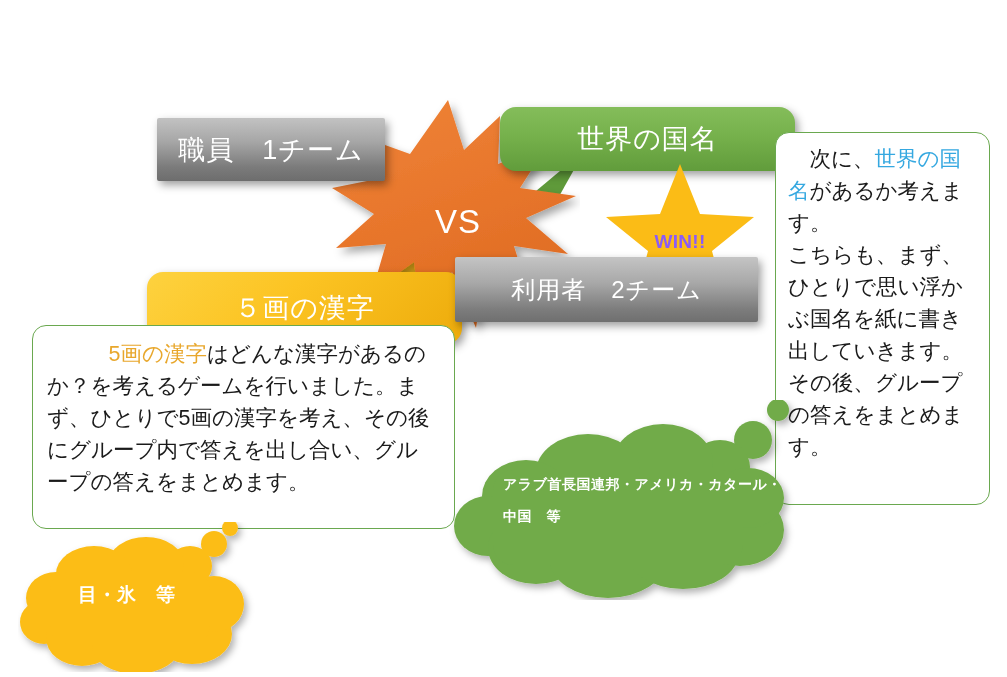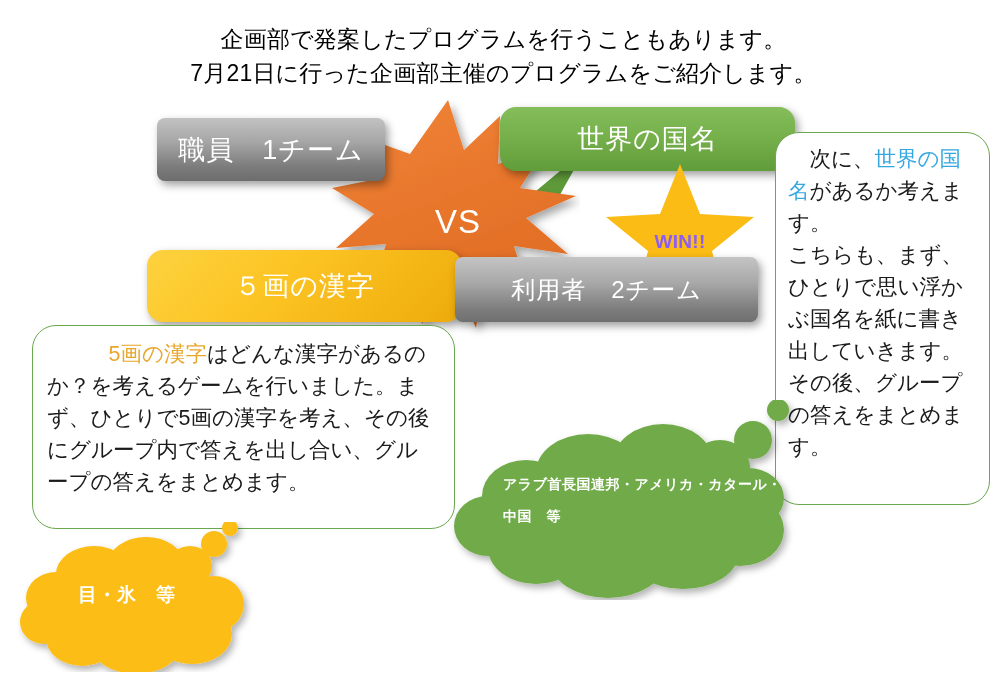--- a/index.html
+++ b/index.html
@@ -20,21 +20,21 @@
   .header div { white-space: nowrap; }
 
   
   .layer { position: absolute; }
 
   
   .rbox {
     position: absolute;
     display: flex; align-items: center; justify-content: center;
     color: #ffffff;
-    border-radius: 8px;
+    border-radius: 2px;
     text-align: center;
     filter: drop-shadow(3px 4px 4px rgba(0,0,0,0.38));
   }
   .rbox span { display: block; }
 
   #box-staff {
     left: 157px; top: 118px; width: 228px; height: 63px;
     background: linear-gradient(to bottom, #c2c2c2 0%, #a6a6a6 38%, #7b7b7b 78%, #6d6d6d 100%);
     font-size: 27px; letter-spacing: 1px;
   }
@@ -43,21 +43,21 @@
     background: linear-gradient(to bottom, #c4c4c4 0%, #a8a8a8 40%, #7d7d7d 80%, #6f6f6f 100%);
     font-size: 24px; letter-spacing: 1px;
   }
   #box-green {
     left: 500px; top: 107px; width: 295px; height: 64px;
     background: linear-gradient(to bottom, #84bd5a 0%, #76b14c 45%, #619c3b 100%);
     font-size: 27px; letter-spacing: 1px;
     border-radius: 16px;
   }
   #box-yellow {
-    left: 147px; top: 250px; width: 315px; height: 72px;
+    left: 147px; top: 272px; width: 315px; height: 72px;
     background: linear-gradient(135deg, #fdd23f 0%, #fcc423 42%, #edab0b 100%);
     font-size: 27px; letter-spacing: 1px;
     border-radius: 16px;
   }
 
   
   .tail-svg { position: absolute; overflow: visible; }
 
   
   #burst { left: 330px; top: 92px; width: 250px; height: 250px; }
@@ -73,21 +73,21 @@
   #winstar .winlbl {
     position: absolute; left: 0; top: 0; width: 152px; height: 150px;
     display: flex; align-items: center; justify-content: center;
     color: #8b5cf6; font-size: 19px; font-weight: bold;
     padding-top: 14px; letter-spacing: 0.3px;
   }
 
   
   .descbox {
     position: absolute; background: #ffffff;
-    border: 1.6px solid #6aa84f; border-radius: 24px;
+    border: 1.6px solid #6aa84f; border-radius: 14px;
     color: #1a1a1a;
   }
   #desc-left {
     left: 32px; top: 325px; width: 423px; height: 204px;
     padding: 12px 18px 10px 14px;
     font-size: 21.5px; line-height: 32px;
   }
   #desc-right {
     left: 775px; top: 132px; width: 215px; height: 373px;
     padding: 10px 10px 8px 12px;
@@ -112,24 +112,20 @@
   #cloud-green .cloud-text {
     left: 55px; top: 48px; width: 280px;
     font-size: 14px; line-height: 32px; margin-top: 20px;
   }
 </style>
 </head>
 <body>
 
 <div id="stage">
 
-  <div class="header">
-    <div>企画部で発案したプログラムを行うこともあります。</div>
-    <div>7月21日に行った企画部主催のプログラムをご紹介します。</div>
-  </div>
 
   <svg class="tail-svg" style="left:370px; top:230px; width:120px; height:90px;">
     <polygon points="0,56 62,0 40,78" fill="#f0b41a"></polygon>
   </svg>
   <svg class="tail-svg" style="left:455px; top:150px; width:130px; height:110px;">
     <polygon points="130,0 6,104 102,50" fill="#5f9a3a"></polygon>
   </svg>
 
   <div class="layer" id="burst">
     <svg width="250" height="250" viewBox="0 0 250 250">

